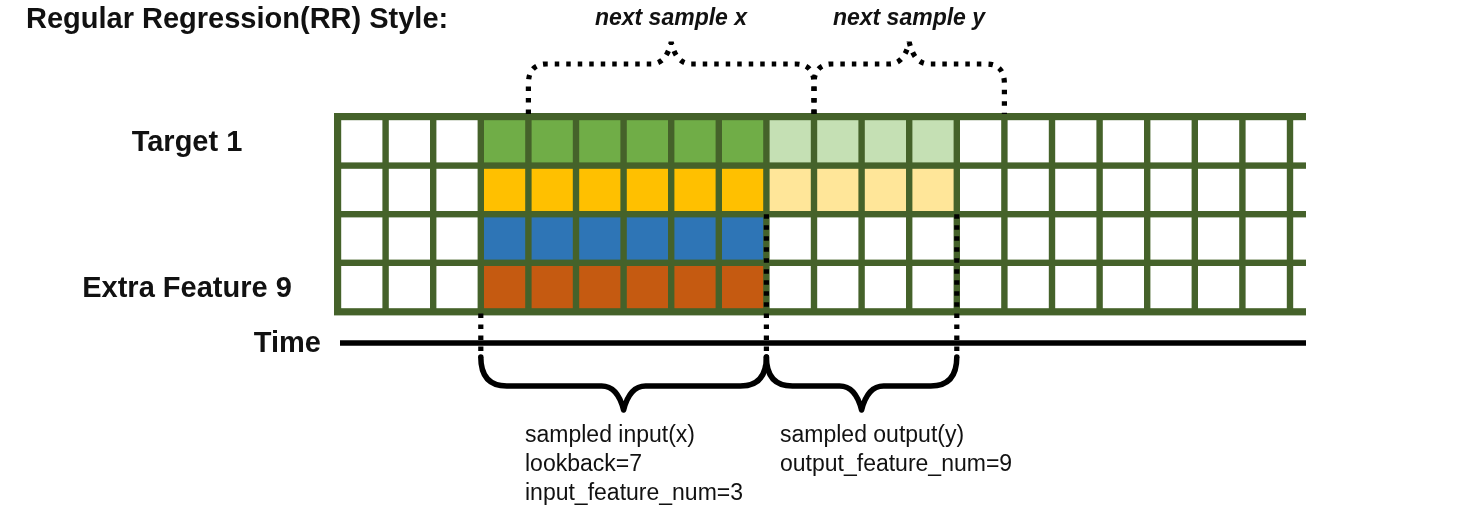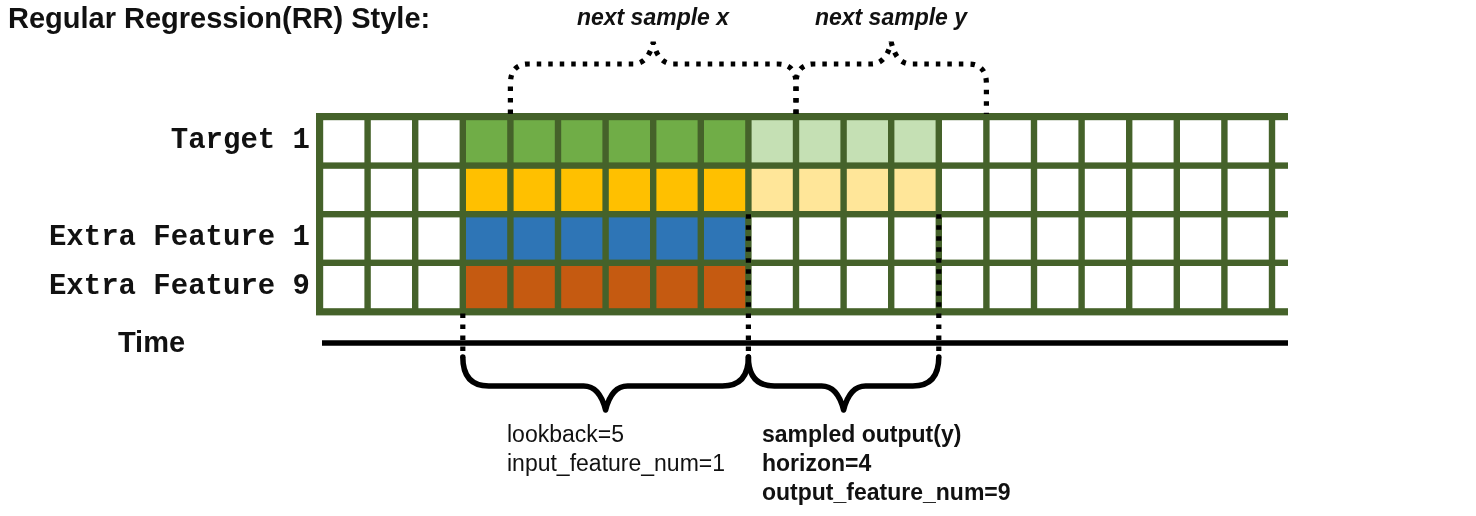--- a/index.html
+++ b/index.html
@@ -3,54 +3,54 @@
 <meta charset="utf-8">
 <style>
   html,body{margin:0;padding:0;background:#fff;}
   #canvas{
     position:relative;
     width:1288px;height:516px;
     background:#fff;
     font-family:"Liberation Sans", sans-serif;
     color:#111;
     overflow:hidden;
+    margin-left:18px;
   }
   #diagram-svg{position:absolute;left:0;top:0;}
   .abs{position:absolute;}
   .title{
     left:8px;top:2px;
     font-size:29px;font-weight:bold;
     white-space:nowrap;
   }
   .next-label{
     top:4px;
     transform:translateX(-50%);
     font-size:23px;font-style:italic;font-weight:600;
     white-space:nowrap;
   }
   #next-x{left:653px;}
   #next-y{left:891px;}
   .row-label{
-    left:0;width:310px;text-align:right;
+    left:14px;width:310px;text-align:center;
     height:48.6px;line-height:48.6px;
     font-size:29px;font-weight:bold;
     white-space:nowrap;
-    font-family:Liberation Mono, monospace;
   }
   .time-label{
-    left:0;top:326px;width:303px;text-align:center;
+    left:0;top:326px;width:303px;text-align:right;
     font-size:29px;font-weight:bold;
   }
   .ann{
     top:420px;
     font-size:23px;line-height:29px;
     white-space:nowrap;
   }
   #ann-input{left:507px;}
-  #ann-output{left:762px;font-weight:bold;}
+  #ann-output{left:762px;}
 </style>
 </head>
 <body>
 
 <div id="canvas">
 
   <svg id="diagram-svg" width="1476" height="516" viewBox="0 0 1476 516">
       <rect x="316" y="113" width="1150.4" height="202.4" fill="#45622A"></rect>
       <rect x="323.2" y="120.2" width="41.2" height="42.2" fill="#FFFFFF"></rect>
       <rect x="370.8" y="120.2" width="41.2" height="42.2" fill="#FFFFFF"></rect>
@@ -160,29 +160,28 @@
       <path d="M 462.8 357 Q 462.8 386 488.8 386 L 583.6 386 Q 599.6 386 605.6 410 Q 611.6 386 627.6 386 L 722.4000000000001 386 Q 748.4000000000001 386 748.4000000000001 357" fill="none" stroke="#000000" stroke-width="5.5" stroke-linecap="round" stroke-linejoin="round"></path>
       <path d="M 748.4000000000001 357 Q 748.4000000000001 386 774.4000000000001 386 L 821.6000000000001 386 Q 837.6000000000001 386 843.6000000000001 410 Q 849.6000000000001 386 865.6000000000001 386 L 912.8000000000001 386 Q 938.8000000000001 386 938.8000000000001 357" fill="none" stroke="#000000" stroke-width="5.5" stroke-linecap="round" stroke-linejoin="round"></path>
     </svg>
 
   <div class="abs title">Regular Regression(RR) Style:</div>
 
   <div id="next-y" class="abs next-label">next sample y</div>
   <div id="next-x" class="abs next-label">next sample x</div>
 
   <div class="abs row-label" style="top:117px">Target 1</div>
-  <div class="abs row-label" style="top:214.2px">Extra Feature 1</div>
   <div class="abs row-label" style="top:262.8px">Extra Feature 9</div>
 
   <div class="abs time-label">Time</div>
 
   <div id="ann-input" class="abs ann">
-    <div>lookback=5</div>
-    <div>input_feature_num=1</div>
+    <div>sampled input(x)</div>
+    <div>lookback=7</div>
+    <div>input_feature_num=3</div>
   </div>
 
   <div id="ann-output" class="abs ann">
     <div>sampled output(y)</div>
-    <div>horizon=4</div>
     <div>output_feature_num=9</div>
   </div>
 
 </div>
 
 </body></html>

